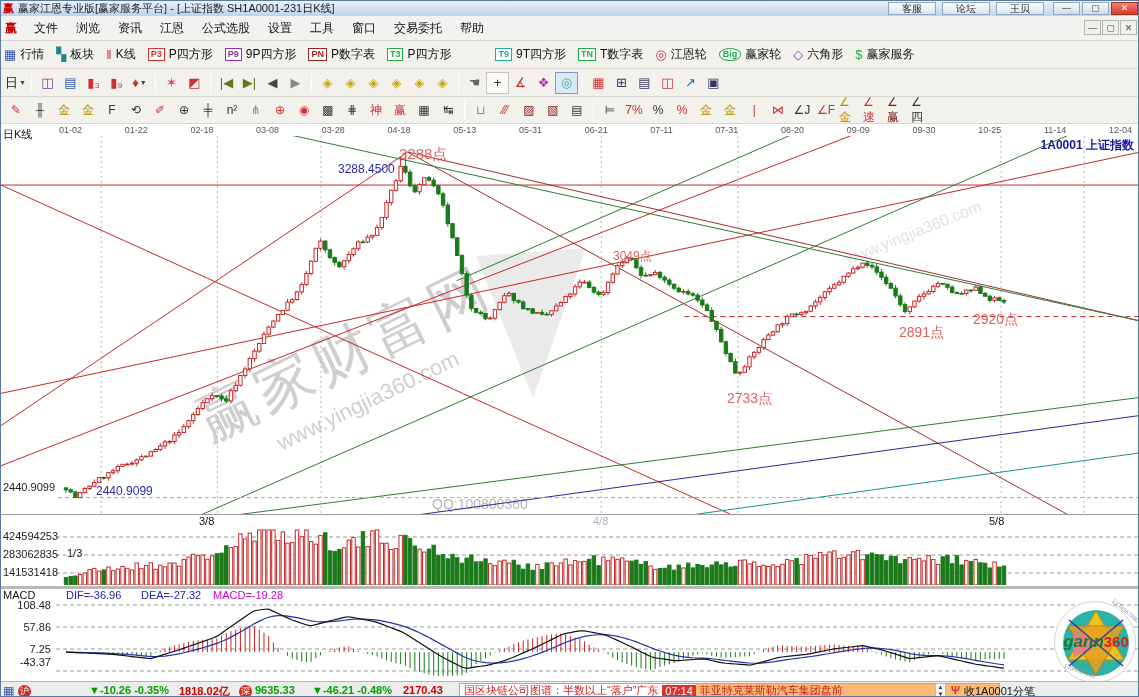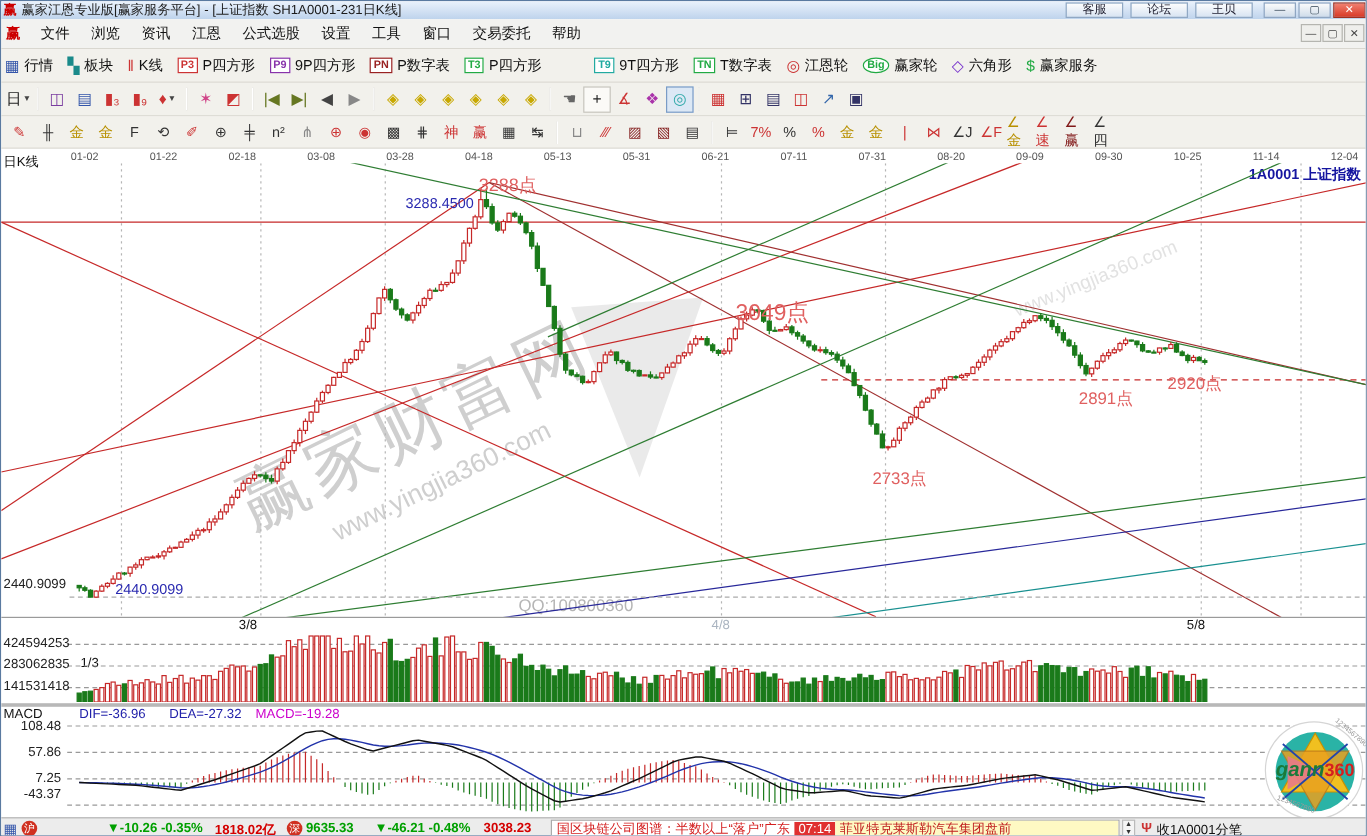--- a/index.html
+++ b/index.html
@@ -62,24 +62,24 @@
   .logo svg{position:absolute;left:6px;top:6px;}
   .logotext{position:absolute;left:0;top:30px;width:82px;text-align:center;font-family:"Liberation Serif","DejaVu Serif",serif;font-style:italic;font-weight:bold;font-size:17px;color:#1a7a3a;}
   .logotext b{color:#d42020;font-style:normal;font-family:"Liberation Sans",sans-serif;font-size:15px;}
   .ringnum{position:absolute;font-size:6px;color:#999;}
   
   .statusbar{position:absolute;left:0;top:680px;width:1139px;height:17px;background:#ececec;border-top:1px solid #b5b5b5;font-size:11px;}
   .statusbar .it{position:absolute;top:2px;white-space:nowrap;}
   .cbadge{display:inline-block;width:13px;height:13px;border-radius:50%;background:#d03020;color:#fff;font-size:9px;line-height:13px;text-align:center;}
   .grn{color:#00a000;font-weight:bold;}
   .red{color:#d40000;font-weight:bold;}
-  .newsbox{position:absolute;left:458px;top:1px;width:474px;height:15px;background:#fff;border:1px solid #aaa;display:flex;align-items:center;overflow:hidden;font-size:11px;}
+  .newsbox{position:absolute;left:458px;top:1px;width:541px;height:15px;background:#fff;border:1px solid #aaa;display:flex;align-items:center;overflow:hidden;font-size:11px;}
   .news1{color:#d42020;padding:0 4px;white-space:nowrap;}
   .newstime{background:#e03030;color:#fff;padding:0 3px;white-space:nowrap;}
-  .news2{background:#fef9c3;color:#c02020;padding:0 4px;white-space:nowrap;flex:1;}
+  .news2{background:#fdba74;color:#c02020;padding:0 4px;white-space:nowrap;flex:1;}
   .spin{position:absolute;left:934px;top:1px;width:11px;height:15px;font-size:6px;color:#333;text-align:center;line-height:7px;border:1px solid #bbb;background:#f5f5f5;}
   .ant{color:#c33;font-weight:bold;}
 </style>
 </head>
 <body>
 
 <div class="app">
 
   <div class="titlebar">
     <span class="appicon">赢</span>
@@ -849,21 +849,21 @@
           <rect x="991.872864321608" y="161.85149255468056" width="3.4" height="2.551159118228668" fill="#ffffff" stroke="#c62828" stroke-width="1"></rect>
           <line x1="998.286432160804" y1="160.7161694993582" x2="998.286432160804" y2="164.8509859603874" stroke="#1a7a1a" stroke-width="1"></line>
           <rect x="996.586432160804" y="161.85149255468056" width="3.4" height="2.721223288453899" fill="#1a7a1a" stroke="#1a7a1a" stroke-width="1"></rect>
           <line x1="1003" y1="162.7328372353078" x2="1003" y2="167.9586533999979" stroke="#1a7a1a" stroke-width="1"></line>
           <rect x="1001.3" y="164.57271584313446" width="3.4" height="1.392157267189873" fill="#1a7a1a" stroke="#1a7a1a" stroke-width="1"></rect>
         </g>
       </svg>
     <div id="chart-labels">
         <div class="chlabel" style="left: 398px; top: 21px; color: rgb(224, 96, 96); font-size: 15px;">3288点</div>
         <div class="chlabel" style="left: 337px; top: 38px; color: rgb(42, 42, 176); font-size: 12px;">3288.4500</div>
-        <div class="chlabel" style="left: 612px; top: 124px; color: rgb(224, 96, 96); font-size: 19px;">3049点</div>
+        <div class="chlabel" style="left: 612px; top: 124px; color: rgb(224, 96, 96); font-size: 12px;">3049点</div>
         <div class="chlabel" style="left: 972px; top: 187px; color: rgb(224, 96, 96); font-size: 14px;">2920点</div>
         <div class="chlabel" style="left: 898px; top: 200px; color: rgb(224, 96, 96); font-size: 14px;">2891点</div>
         <div class="chlabel" style="left: 726px; top: 266px; color: rgb(224, 96, 96); font-size: 14px;">2733点</div>
         <div class="chlabel" style="left: 95px; top: 360px; color: rgb(42, 42, 176); font-size: 12px;">2440.9099</div>
         <div class="chlabel" style="left: 2px; top: 357px; color: rgb(34, 34, 34); font-size: 11px;">2440.9099</div>
       </div>
     <div class="axisline"></div>
     <div class="fracs" id="fracs">
         <span style="left: 66px; margin-top: 32px;">1/3</span>
         <span style="left: 198px;">3/8</span>
@@ -1329,21 +1329,21 @@
 
   <div class="statusbar">
     <span class="it" style="left:2px;color:#3355aa;font-size:12px;">▦</span>
     <span class="it" style="left:17px;"><span class="cbadge">沪</span></span>
     <span class="it grn" style="left:33px;margin-top:46px;">2929.06</span>
     <span class="it grn" style="left:88px;">▼-10.26 -0.35%</span>
     <span class="it red" style="left:178px;">1818.02亿</span>
     <span class="it" style="left:238px;"><span class="cbadge">深</span></span>
     <span class="it grn" style="left:254px;">9635.33</span>
     <span class="it grn" style="left:311px;">▼-46.21 -0.48%</span>
-    <span class="it red" style="left:402px;">3038.23</span>
+    <span class="it red" style="left:402px;">2170.43</span>
     <div class="newsbox">
       <span class="news1">国区块链公司图谱：半数以上“落户”广东</span>
       <span class="newstime">07:14</span>
       <span class="news2">菲亚特克莱斯勒汽车集团盘前</span>
     </div>
     <div class="spin">
       <div>▲</div>
       <div>▼</div>
     </div>
     <span class="it ant" style="left:950px;">Ψ</span>

